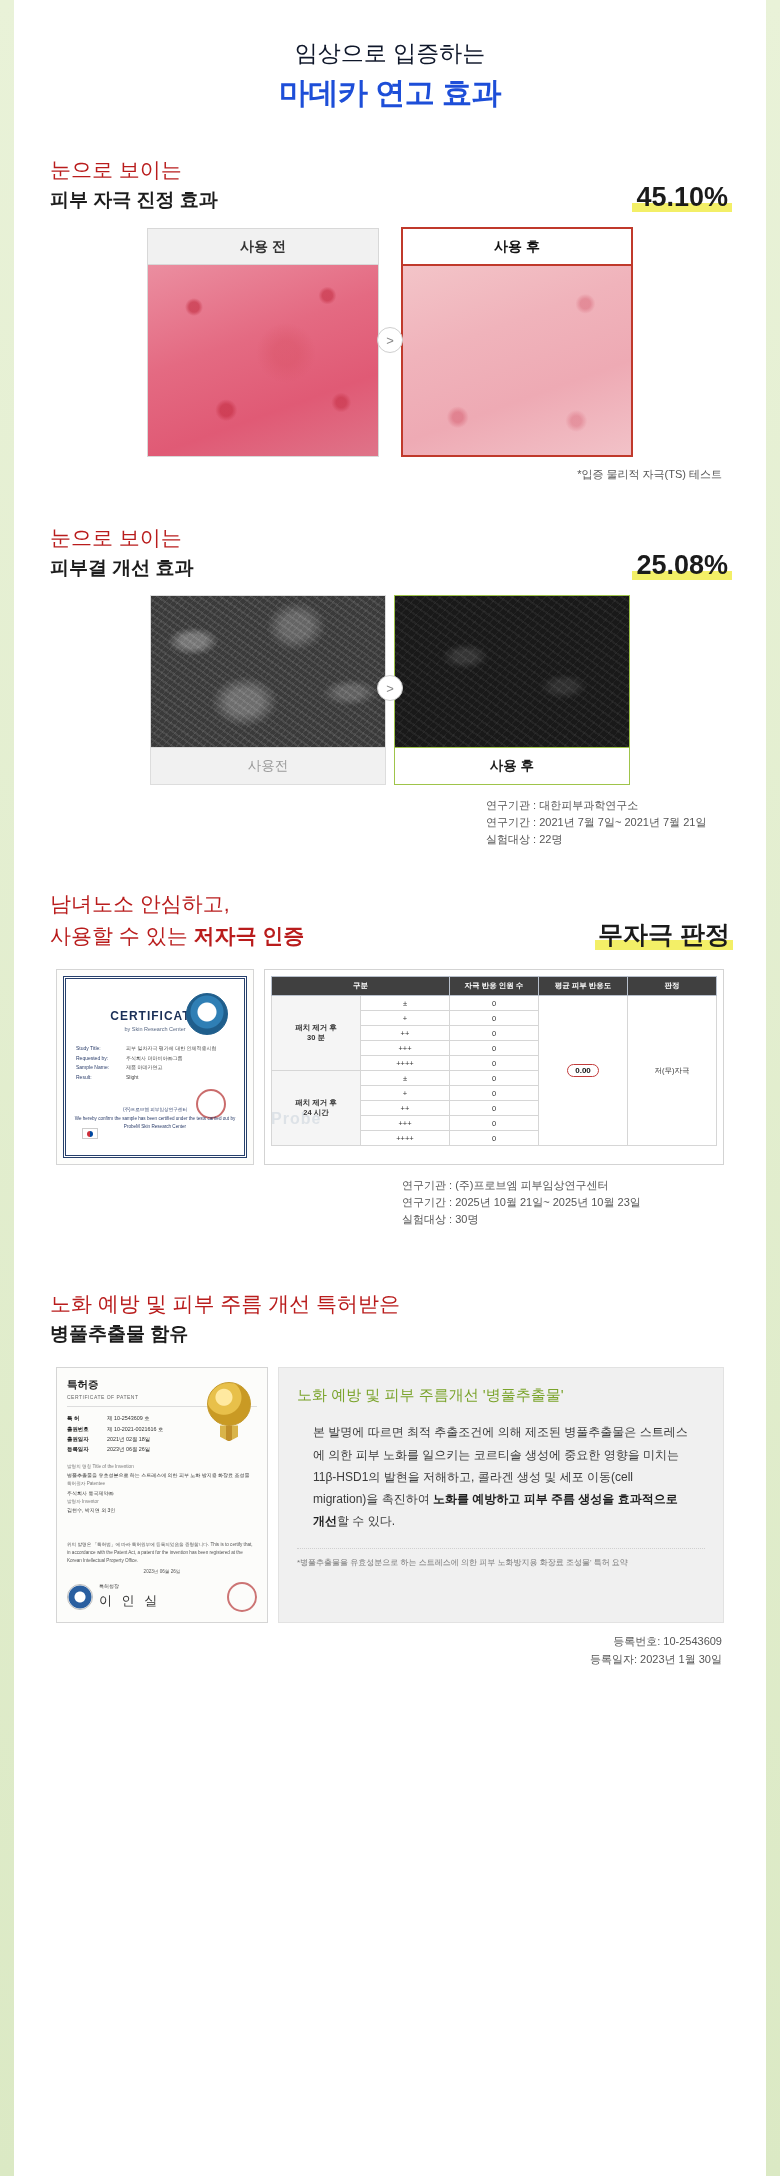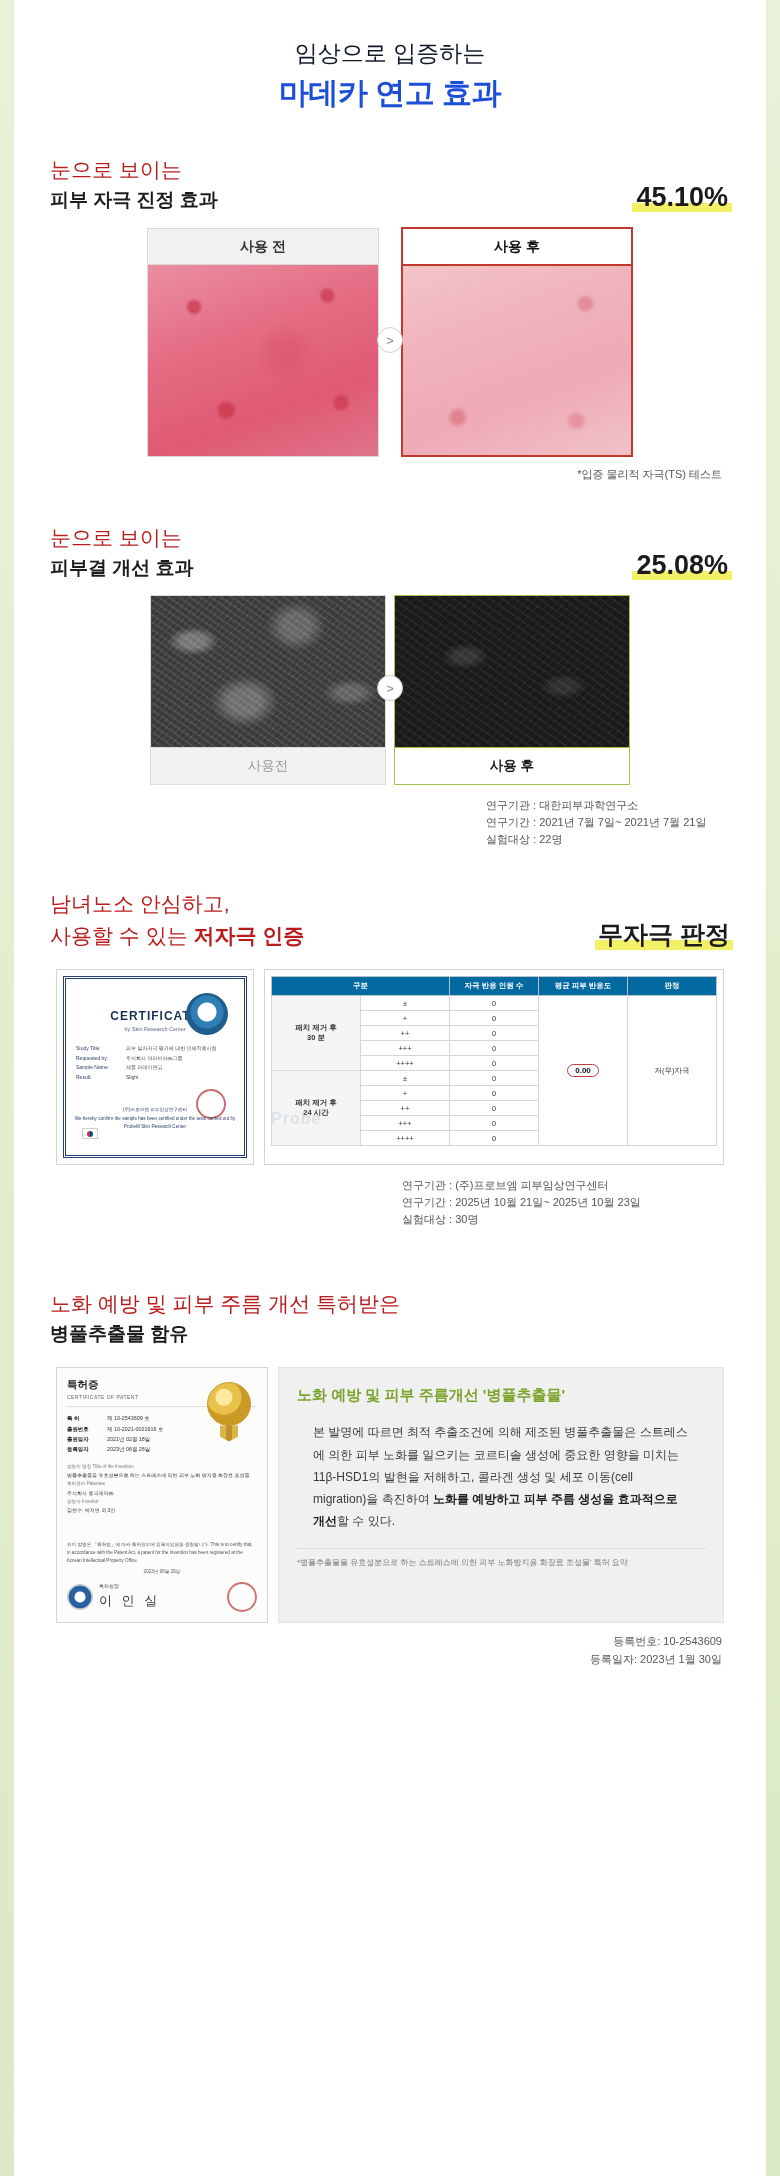--- a/index.html
+++ b/index.html
@@ -345,21 +345,21 @@
     overflow:hidden;
   }
   table.res {
     width: 100%;
     border-collapse: collapse;
     font-size: 7.5px;
     color:#333;
     table-layout: fixed;
   }
   table.res th {
-    background: #0369a1;
+    background: #404040;
     color:#fff;
     font-weight: bold;
     border: 1px solid #b9c1cd;
     padding: 4px 2px;
     font-size: 7.5px;
   }
   table.res td {
     border: 1px solid #d6d6d6;
     text-align:center;
     padding: 2.5px 2px;
@@ -474,21 +474,21 @@
 
   .patent-text {
     flex: 1;
     background: #f0f0f0;
     border: 1px solid #e2e2e2;
     padding: 18px 18px 14px 18px;
     position: relative;
   }
   .patent-text .pt-h {
     font-size: 15px;
-    font-weight: bold;
+    font-weight: normal;
     color:#7aa32b;
   }
   .patent-text p {
     margin: 16px;
     font-size: 12px;
     line-height: 1.85;
     color: #3a3a3a;
   }
   .patent-text p .b { font-weight: bold; color:#1e1e1e; }
   .patent-note {

